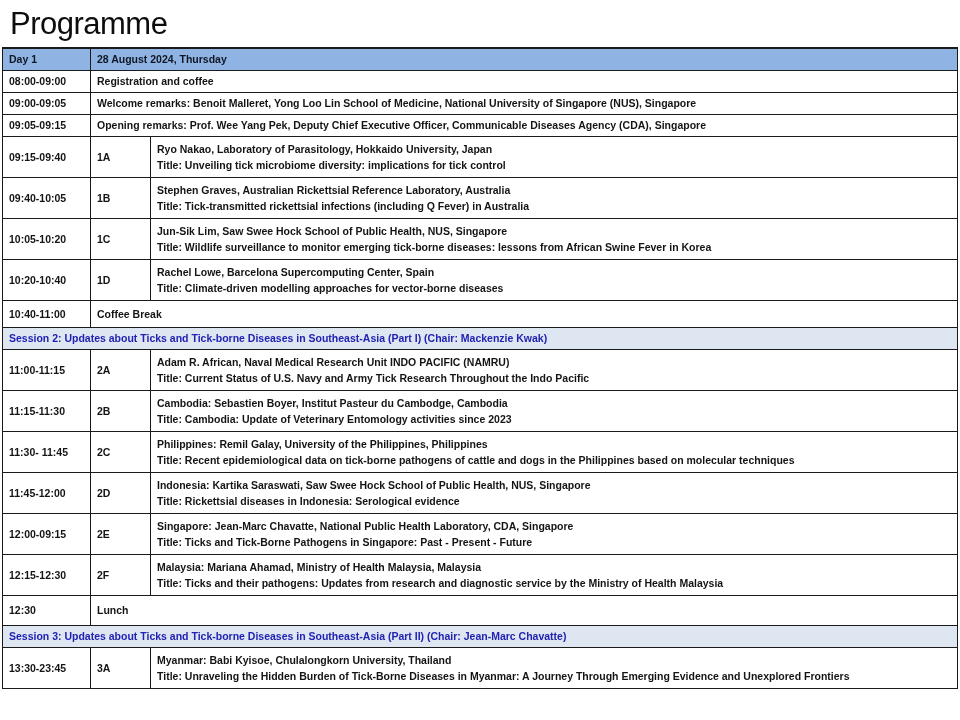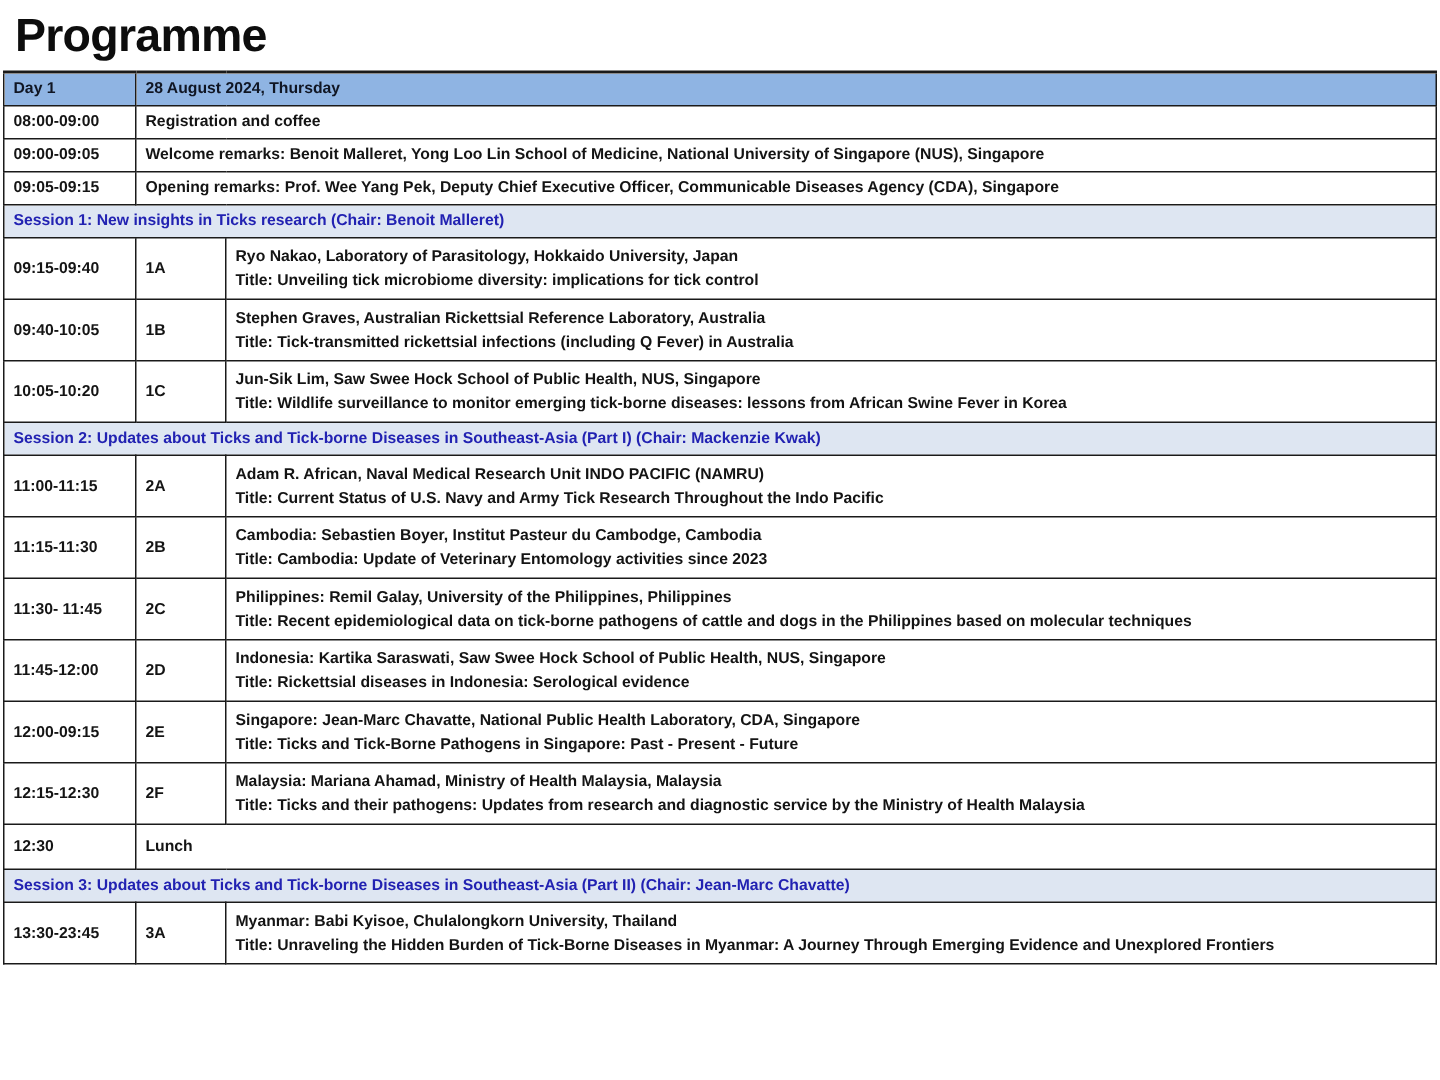--- a/index.html
+++ b/index.html
@@ -1,21 +1,21 @@
 <!DOCTYPE html>
 <html><head>
 <meta charset="utf-8">
 <style>
   html,body{margin:0;padding:0}
   body{
     width:960px;height:720px;background:#fff;overflow:hidden;
     font-family:"Liberation Sans",sans-serif;font-weight:bold;color:#141414;
   }
   .page-title{
-    font-size:31px;font-weight:bold;color:#0d0d0d;
+    font-size:31px;font-weight:normal;color:#0d0d0d;
     margin:7px 0 6px 10px;letter-spacing:-0.5px;line-height:1.1;
   }
   table.schedule{
     border-collapse:collapse;table-layout:fixed;
     width:956px;margin-left:2px;
     font-size:10.5px;
   }
   table.schedule td{
     border:1px solid #1a1a1a;
     padding:1px 4px 1px 6px;
@@ -62,23 +62,20 @@
     <tr class="r-simple">
       <td class="c-time">09:00-09:05</td>
       <td class="c-desc" colspan="2">Welcome remarks: Benoit Malleret, Yong Loo Lin School of Medicine, National University of Singapore (NUS), Singapore</td>
     </tr>
 
     <tr class="r-simple">
       <td class="c-time">09:05-09:15</td>
       <td class="c-desc" colspan="2">Opening remarks: Prof. Wee Yang Pek, Deputy Chief Executive Officer, Communicable Diseases Agency (CDA), Singapore</td>
     </tr>
 
-    <tr class="r-session">
-      <td colspan="3">Session 1: New insights in Ticks research (Chair: Benoit Malleret)</td>
-    </tr>
 
     <tr class="r-talk">
       <td class="c-time">09:15-09:40</td>
       <td class="c-code">1A</td>
       <td class="c-desc">
         <div class="line">Ryo Nakao, Laboratory of Parasitology, Hokkaido University, Japan</div>
         <div class="line">Title: Unveiling tick microbiome diversity: implications for tick control</div>
       </td>
     </tr>
 
@@ -93,21 +90,33 @@
 
     <tr class="r-talk">
       <td class="c-time">10:05-10:20</td>
       <td class="c-code">1C</td>
       <td class="c-desc">
         <div class="line">Jun-Sik Lim, Saw Swee Hock School of Public Health, NUS, Singapore</div>
         <div class="line">Title: Wildlife surveillance to monitor emerging tick-borne diseases: lessons from African Swine Fever in Korea</div>
       </td>
     </tr>
 
+    <tr class="r-talk">
+      <td class="c-time">10:20-10:40</td>
+      <td class="c-code">1D</td>
+      <td class="c-desc">
+        <div class="line">Rachel Lowe, Barcelona Supercomputing Center, Spain</div>
+        <div class="line">Title: Climate-driven modelling approaches for vector-borne diseases</div>
+      </td>
+    </tr>
 
+    <tr class="r-break">
+      <td class="c-time">10:40-11:00</td>
+      <td class="c-desc" colspan="2">Coffee Break</td>
+    </tr>
 
     <tr class="r-session">
       <td colspan="3">Session 2: Updates about Ticks and Tick-borne Diseases in Southeast-Asia (Part I) (Chair: Mackenzie Kwak)</td>
     </tr>
 
     <tr class="r-talk">
       <td class="c-time">11:00-11:15</td>
       <td class="c-code">2A</td>
       <td class="c-desc">
         <div class="line">Adam R. African, Naval Medical Research Unit INDO PACIFIC (NAMRU)</div>

